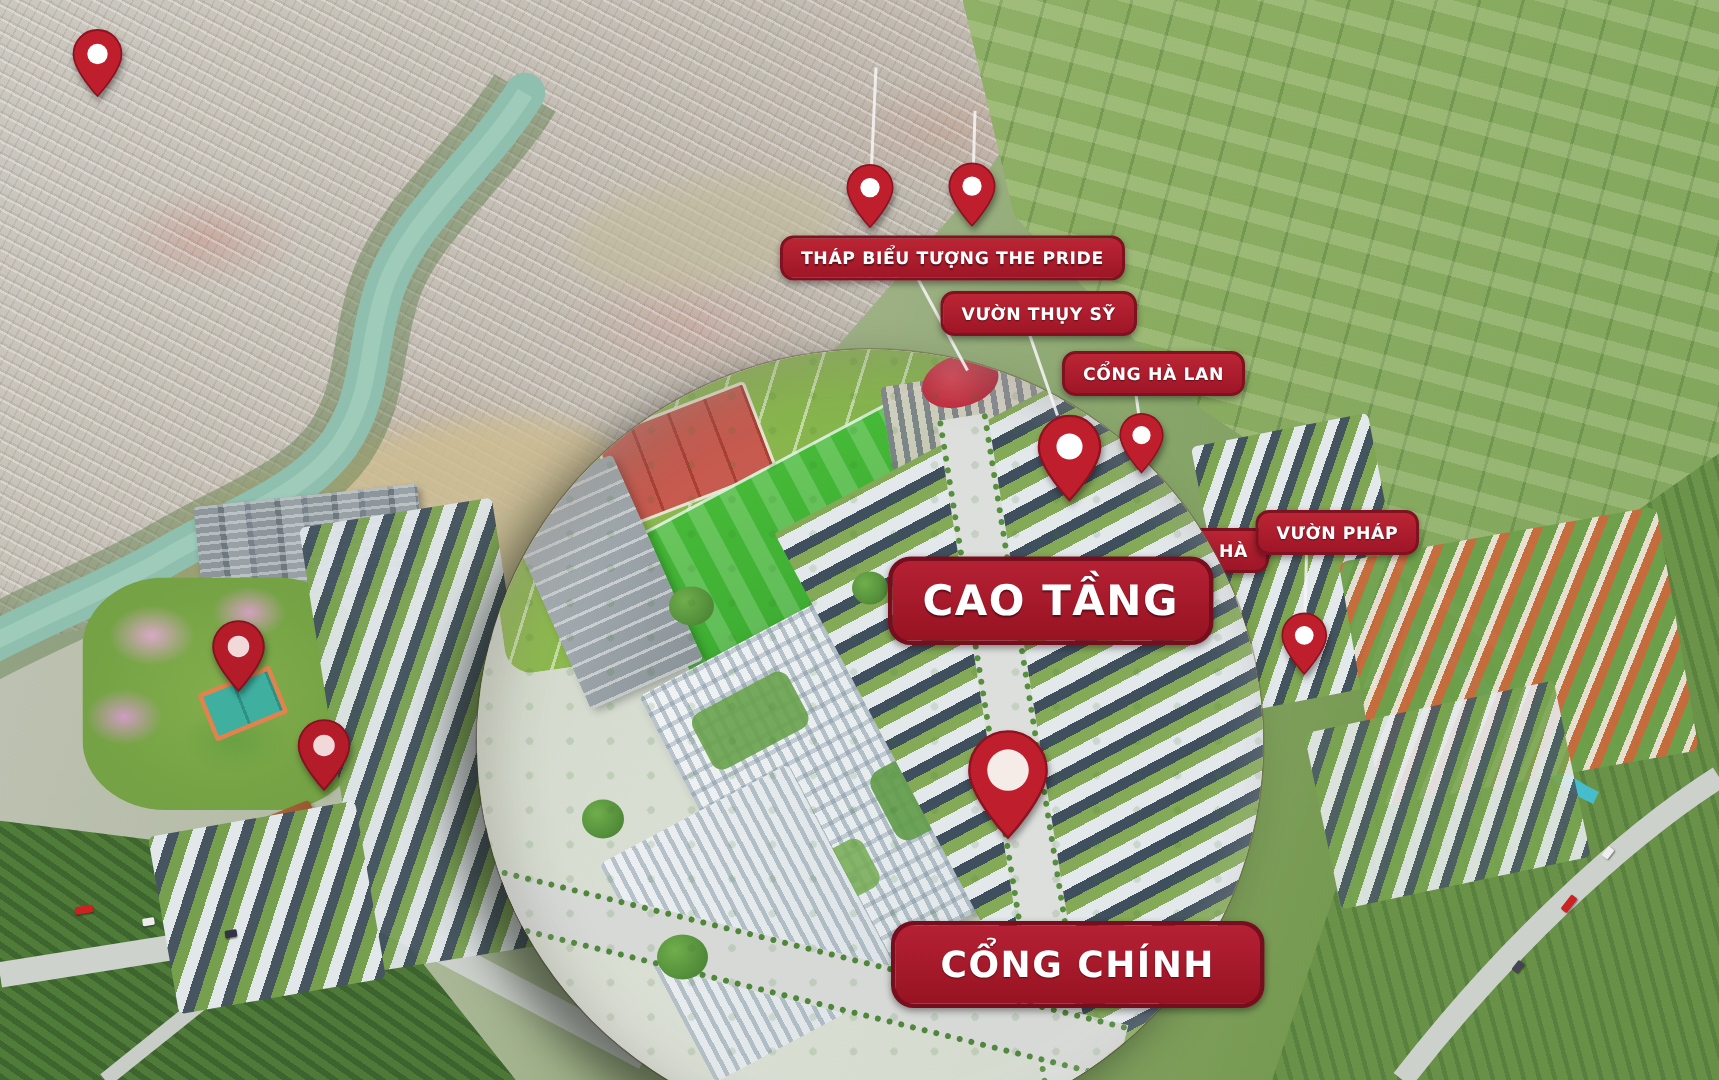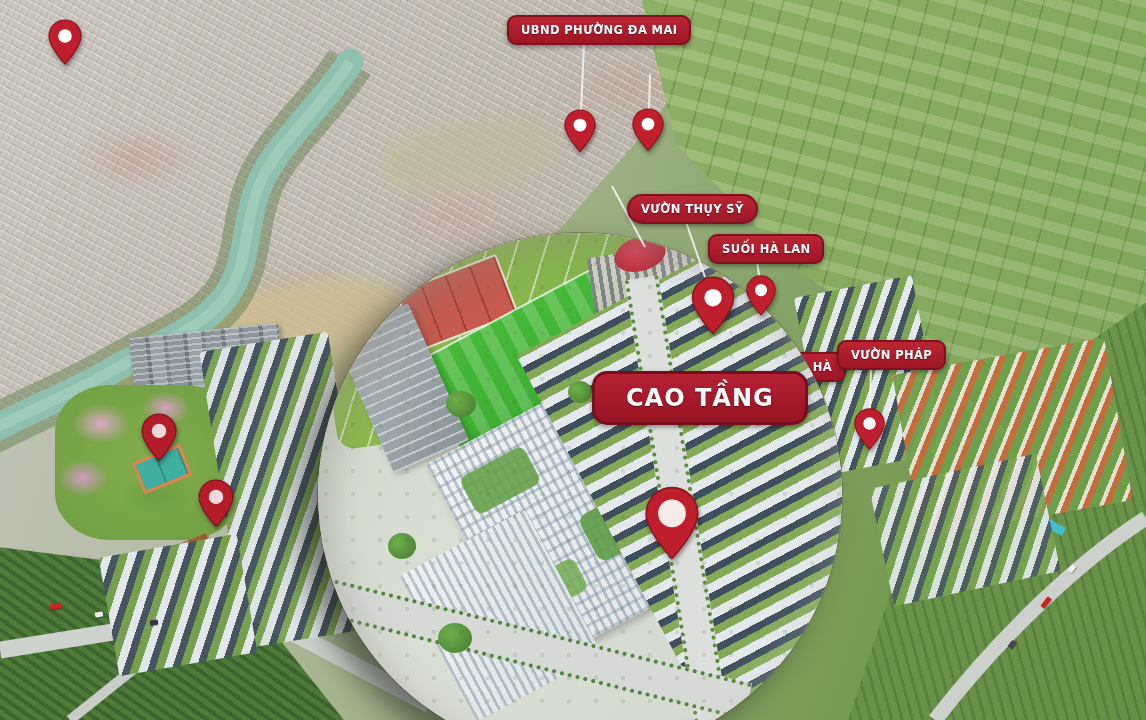--- a/index.html
+++ b/index.html
@@ -201,21 +201,21 @@
   .badge{
     position:absolute;z-index:10;white-space:nowrap;
     color:#fff;font-weight:bold;font-size:11.5px;letter-spacing:.4px;
     padding:6px 12px;border-radius:9px;
     background:linear-gradient(180deg,#bb2534,#9e1627);
     border:2px solid #7f1120;
     box-shadow:0 2px 5px rgba(0,0,0,.4);
     text-shadow:0 1px 1px rgba(0,0,0,.45);
   }
   .badge-lg{
-    font-size:24px;letter-spacing:1px;padding:10px 31px;border-radius:15px;
+    font-size:28px;letter-spacing:1px;padding:10px 20px;border-radius:15px;
     border:3px solid #760e1d;background:linear-gradient(180deg,#b52134,#971322);
   }
   .badge-partial{z-index:5;width:40px;text-align:right;}
   
   .pin{position:absolute;z-index:11;filter:drop-shadow(1px 3px 2px rgba(0,0,0,.4));}
   .pin svg{display:block;width:100%;height:auto;}
   
   .layer-svg{position:absolute;inset:0;width:1146px;height:720px;}
   .lines{z-index:9;}
   
@@ -295,25 +295,26 @@
     <g stroke="#f5f5f5" stroke-width="2" opacity="0.88">
       <line x1="584" y1="45" x2="581" y2="111"></line>
       <line x1="650" y1="74" x2="649" y2="110"></line>
       <line x1="612" y1="186" x2="645" y2="247"></line>
       <line x1="686" y1="222" x2="705" y2="277"></line>
       <line x1="757" y1="261" x2="760" y2="282"></line>
       <line x1="871" y1="369" x2="870" y2="409"></line>
     </g>
   </svg>
 
-  <div class="badge" style="left:507px;top:15px;">UBND PHƯỜNG ĐA MAI</div>
-  <div class="badge" style="left:627px;top:194px;border-radius:15px;">VƯỜN THỤY SỸ</div>
-  <div class="badge" style="left:708px;top:234px;">SUỐI HÀ LAN</div>
+  <div class="badge" style="left:520px;top:157px;">THÁP BIỂU TƯỢNG THE PRIDE</div>
+  <div class="badge" style="left:627px;top:194px;">VƯỜN THỤY SỸ</div>
+  <div class="badge" style="left:708px;top:234px;">CỔNG HÀ LAN</div>
   <div class="badge" style="left:821px;top:340px;margin-left:16px;">VƯỜN PHÁP</div>
   <div class="badge badge-lg" style="left:592px;top:371px;">CAO TẦNG</div>
+  <div class="badge badge-lg" style="left:594px;top:614px;font-size:24px;padding:12px 30px;">CỔNG CHÍNH</div>
 
   <div class="pin" style="left:47px;top:19px;width:36px;">
     <svg viewBox="0 0 36 46">
         <path d="M18 1C9 1 2 8.2 2 17.3 2 28 18 45 18 45s16-17 16-27.7C34 8.2 27 1 18 1z" fill="#bf1f2d" stroke="#8e1220" stroke-width="1.2"></path>
         <circle cx="18" cy="17" r="6.8" fill="#ffffff"></circle>
       </svg>
   </div>
   <div class="pin" style="left:563px;top:109px;width:34px;">
     <svg viewBox="0 0 36 46">
         <path d="M18 1C9 1 2 8.2 2 17.3 2 28 18 45 18 45s16-17 16-27.7C34 8.2 27 1 18 1z" fill="#bf1f2d" stroke="#8e1220" stroke-width="1.2"></path>

